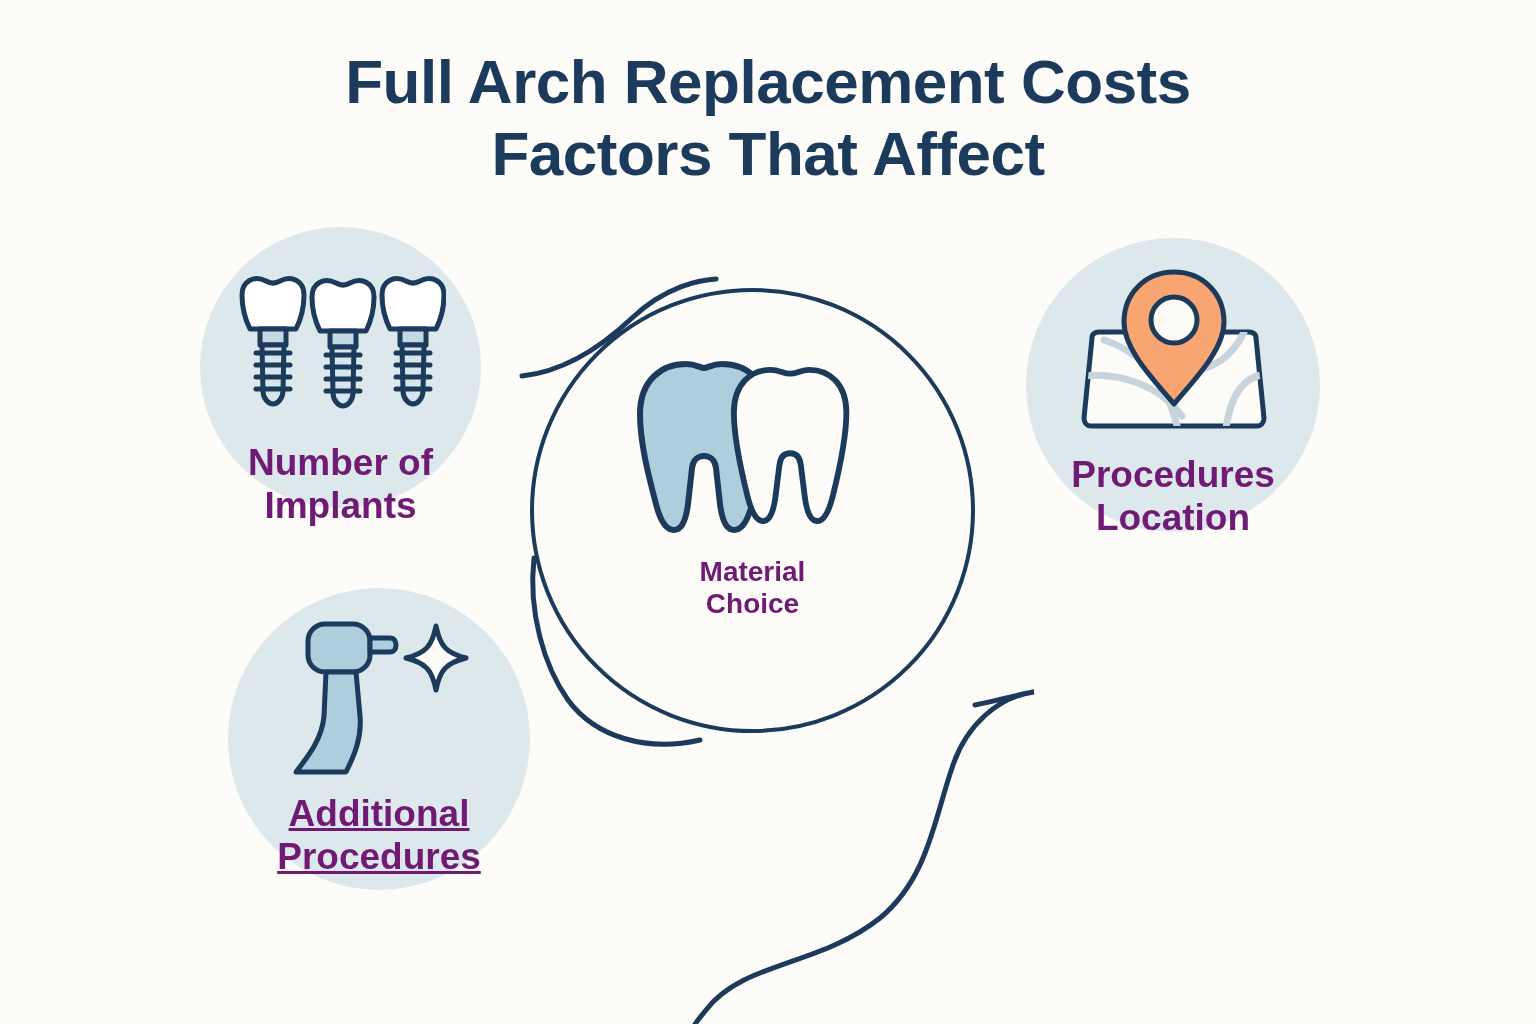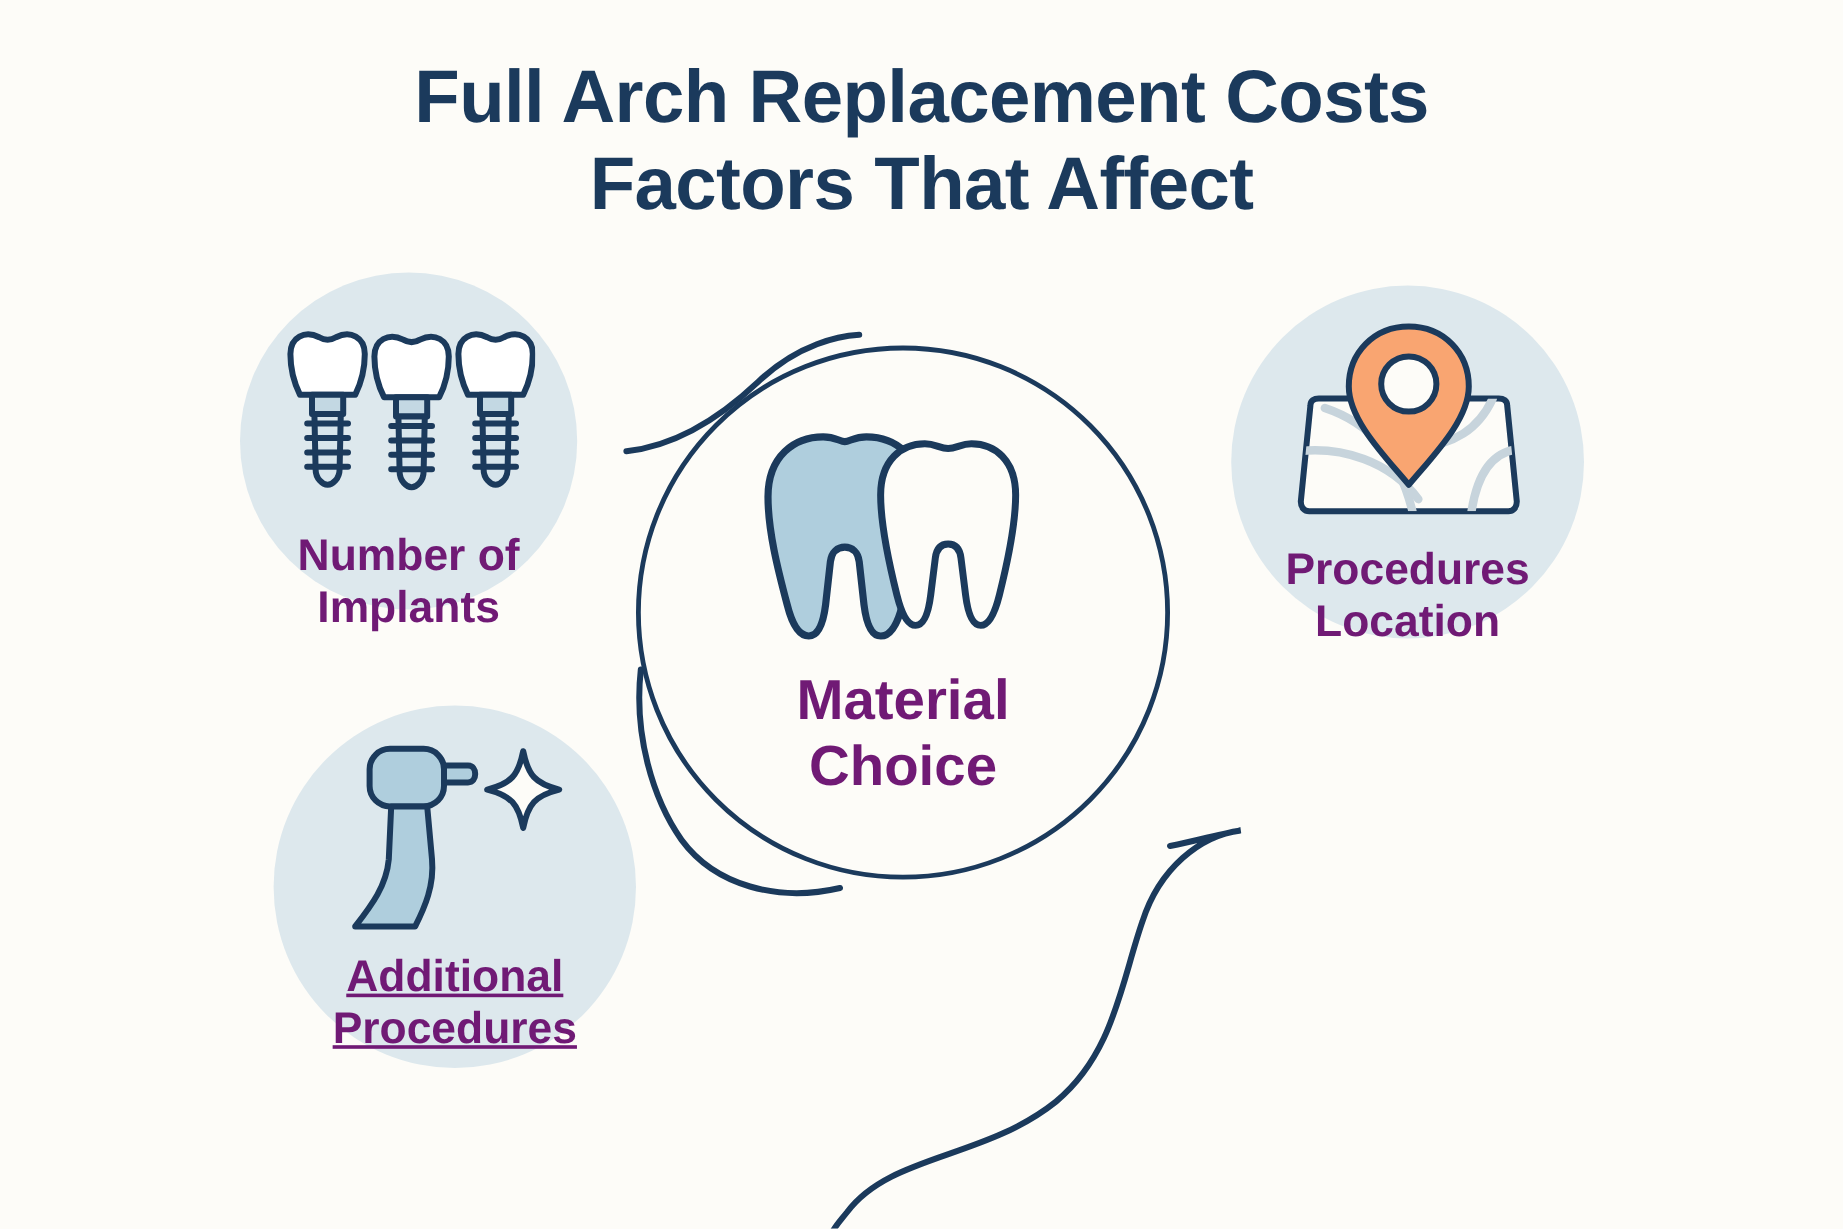--- a/index.html
+++ b/index.html
@@ -105,21 +105,21 @@
   }
   #node-center .icon-wrap {
     left: 96px;
     top: 70px;
     width: 256px;
     height: 180px;
   }
   #node-center .label {
     left: 0;
     top: 268px;
-    font-size: 47px;
+    font-size: 28px;
   }
 </style>
 </head>
 <body>
 
 <div id="stage">
 
   <svg id="bg-svg" viewBox="0 0 1536 1024" xmlns="http://www.w3.org/2000/svg" aria-hidden="true">
     <g fill="none" stroke="#1B3A5C" stroke-width="5" stroke-linecap="round">
       <path d="M522,376 C560,372 596,352 632,318 C666,286 700,280 716,279"></path>

